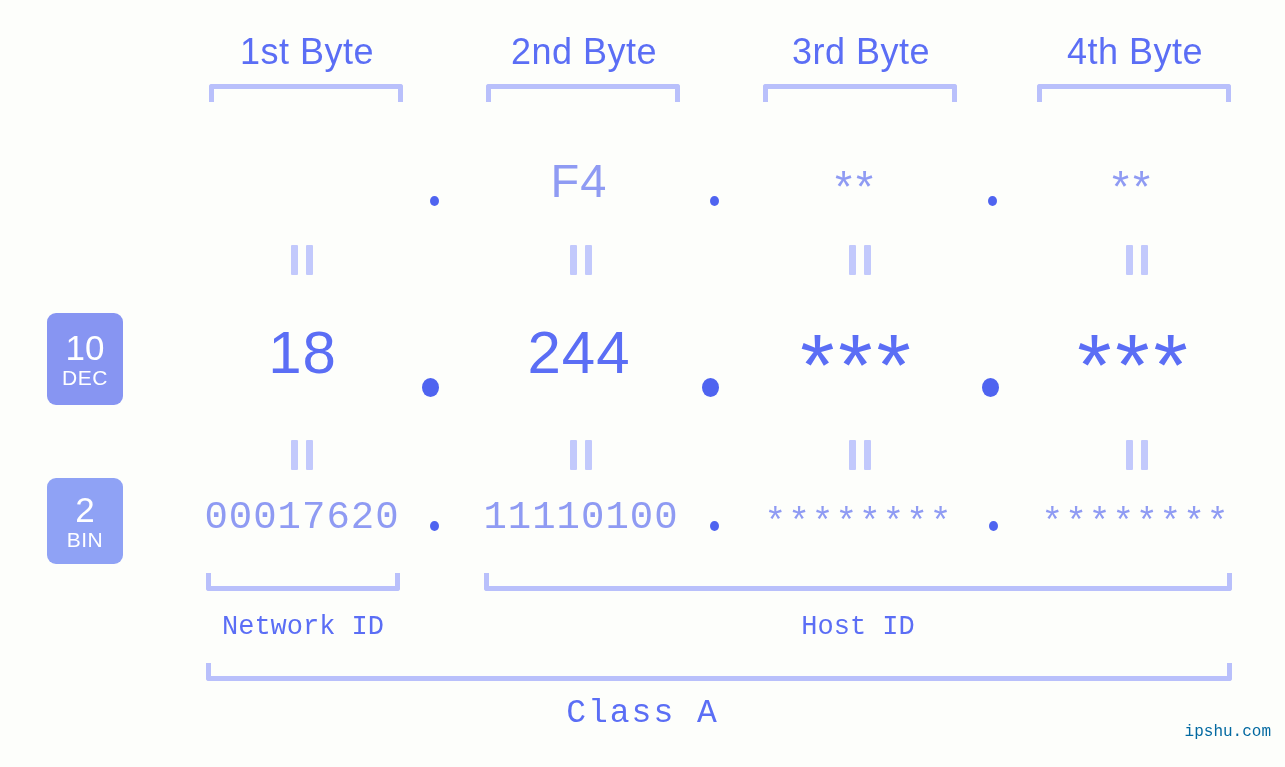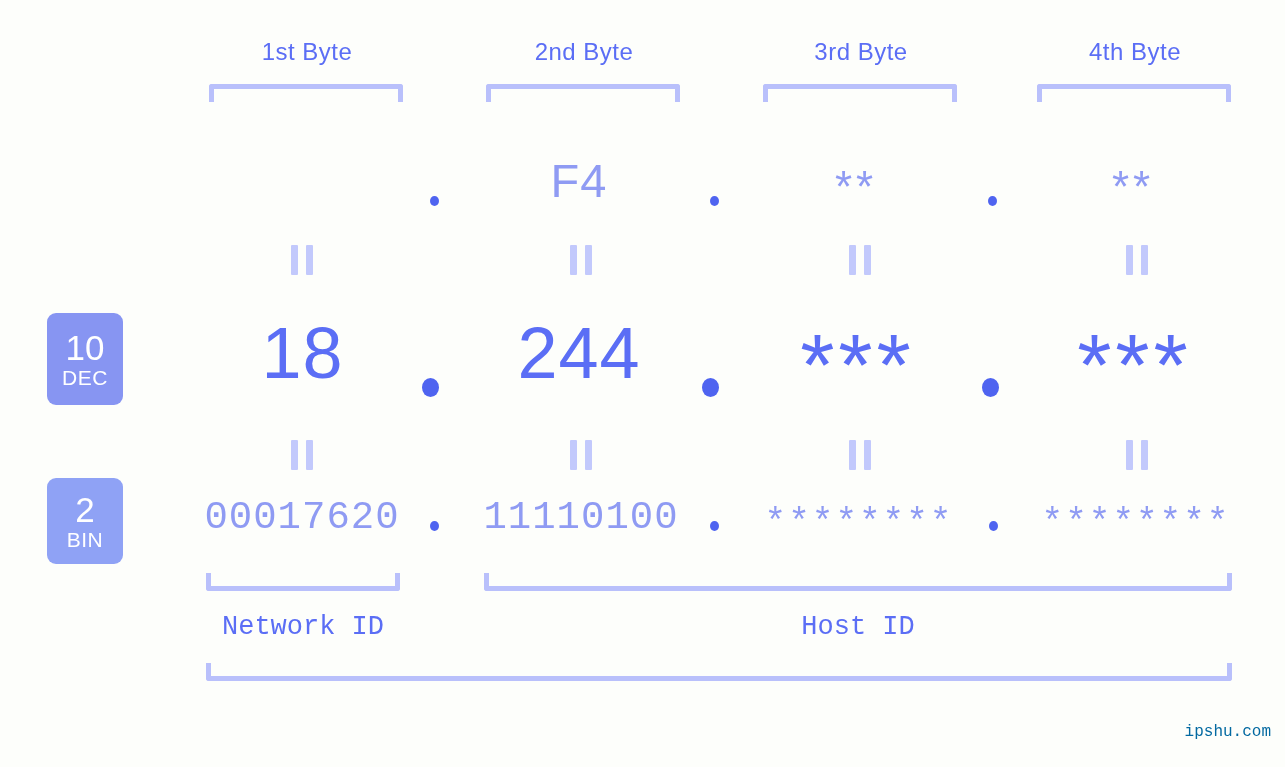--- a/index.html
+++ b/index.html
@@ -19,21 +19,21 @@
     inset: 0;
   }
 
   
   .byte-header {
     position: absolute;
     top: 31px;
     height: 42px;
     line-height: 42px;
     text-align: center;
-    font-size: 24px;
+    font-size: 36px;
     color: #5b6ef5;
     font-family: "Liberation Sans", sans-serif;
     letter-spacing: 0.5px;
     white-space: nowrap;
   }
 
   
   .top-bracket {
     position: absolute;
     top: 84px;
@@ -110,21 +110,21 @@
     color: #8f9bf3;
     font-family: "Liberation Sans", sans-serif;
     letter-spacing: 4px;
   }
 
   
   .dec-val {
     top: 300px;
     height: 106px;
     line-height: 106px;
-    font-size: 72px;
+    font-size: 60px;
     color: #5b6ef5;
     font-family: "Liberation Sans", sans-serif;
     letter-spacing: 1px;
   }
   .dec-stars {
     top: 300px;
     height: 106px;
     line-height: 130px;
     font-size: 88px;
     color: #5b6ef5;
@@ -302,16 +302,17 @@
   <div class="dot dot-bin" style="left:989px;"></div>
 
   <div class="bottom-bracket" style="left:206px; width:194px; top:573px;"></div>
   <div class="bottom-bracket" style="left:484px; width:748px; top:573px;"></div>
 
   <div class="id-label" style="left:203px; width:200px; top:610px;">Network ID</div>
   <div class="id-label" style="left:758px; width:200px; top:610px;">Host ID</div>
 
   <div class="bottom-bracket" style="left:206px; width:1026px; top:663px;"></div>
 
+  <div id="class-label">Class A</div>
 
   <div id="watermark">ipshu.com</div>
 
 </div>
 
 </body></html>

